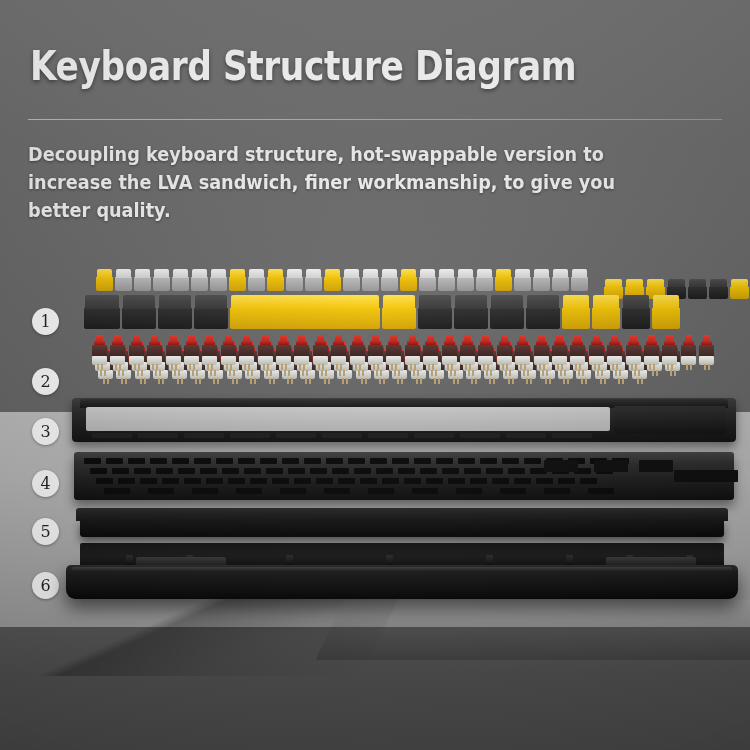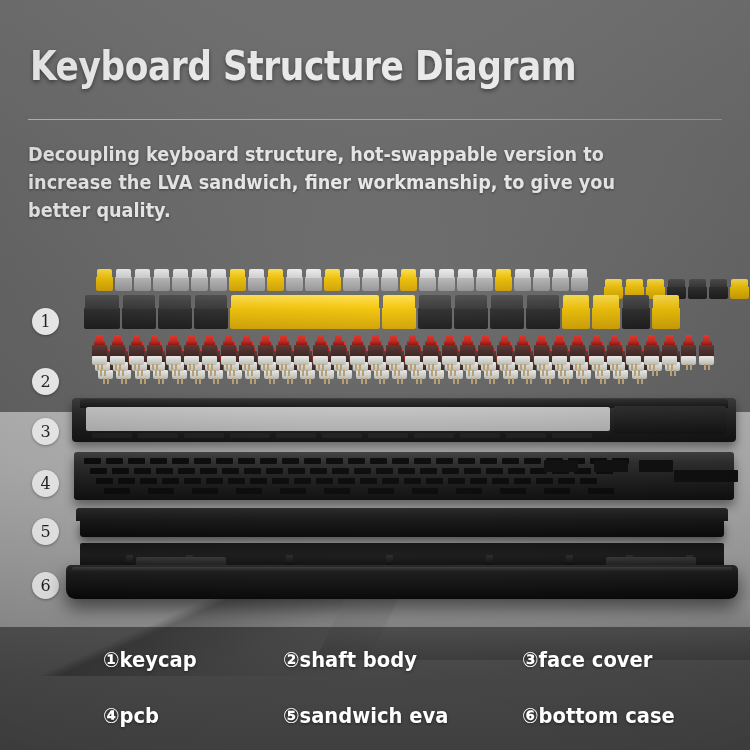--- a/index.html
+++ b/index.html
@@ -1174,22 +1174,14 @@
           <div class="case-pad" style="left: 540px; top: 14px; width: 90px;"></div>
         </div>
       <div class="case-wall"></div>
       <div class="case-lip"></div>
     </div>
 
   </div>
 
   <div class="bg-vignette"></div>
 
-  <div class="legend" id="legend">
-      <div class="leg-item" style="left: 103px; top: 14px;">①keycap</div>
-      <div class="leg-item" style="left: 283px; top: 14px;">②shaft body</div>
-      <div class="leg-item" style="left: 522px; top: 14px;">③face cover</div>
-      <div class="leg-item" style="left: 103px; top: 70px;">④pcb</div>
-      <div class="leg-item" style="left: 283px; top: 70px;">⑤sandwich eva</div>
-      <div class="leg-item" style="left: 522px; top: 70px;">⑥bottom case</div>
-    </div>
 
 </div>
 
 </body></html>

